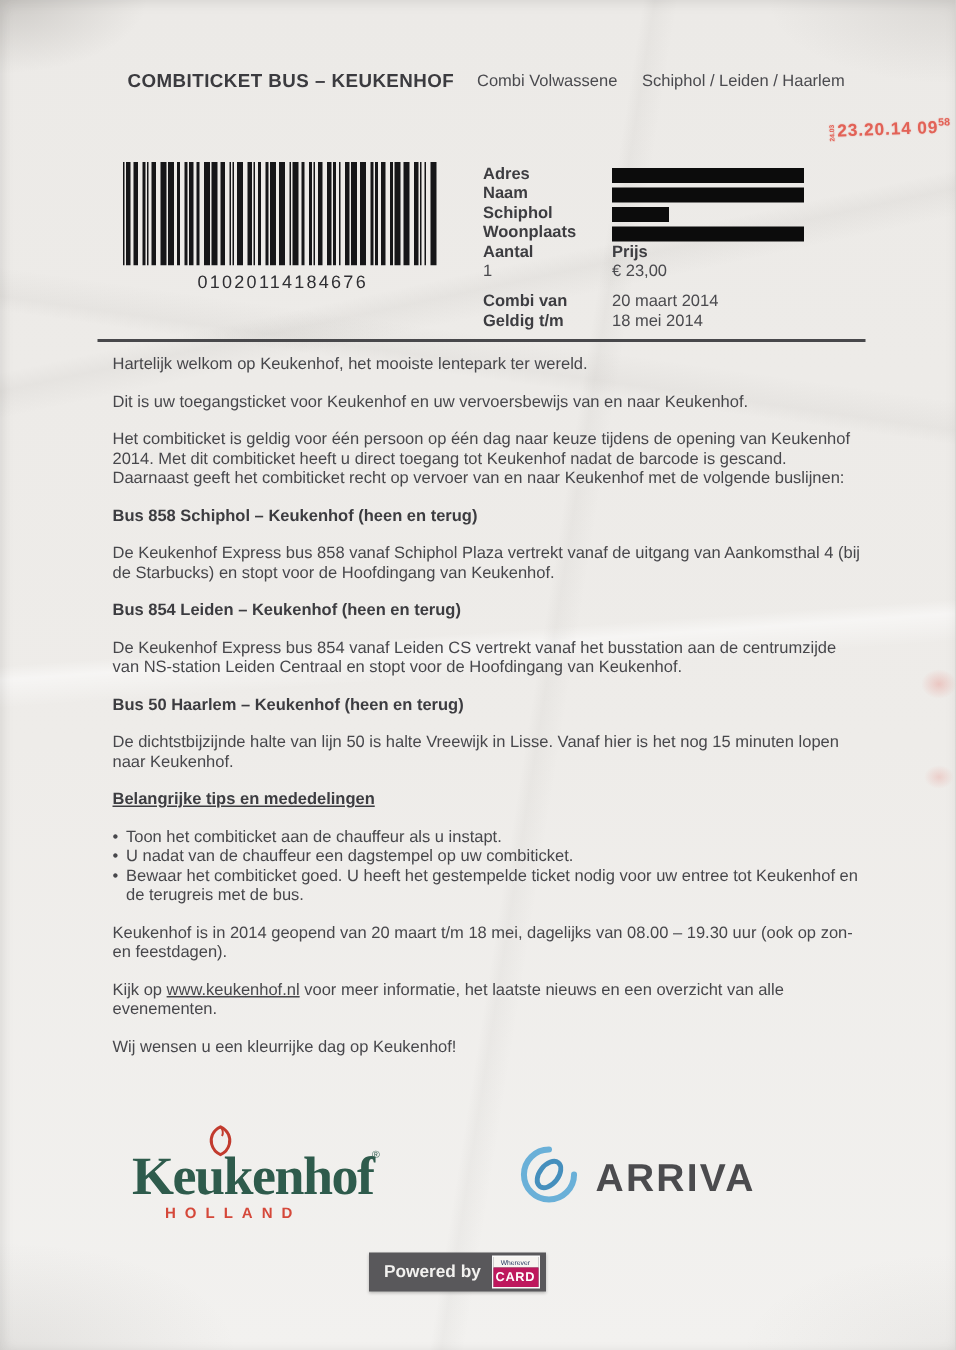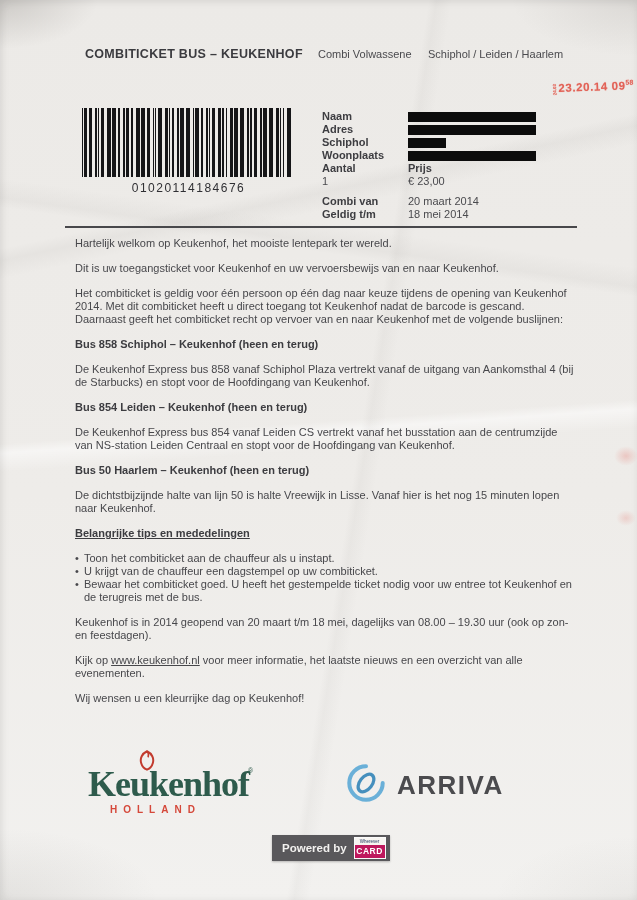--- a/index.html
+++ b/index.html
@@ -76,21 +76,21 @@
   .kh-tulip{position:absolute;left:48px;top:0px;}
   .kh-word{position:absolute;left:0;top:14px;font-family:"Liberation Serif", serif;font-weight:bold;font-size:36px;letter-spacing:-1px;color:#2e5b4c;white-space:nowrap;}
   .kh-reg{position:absolute;left:160px;top:18px;font-size:7px;color:#2e5b4c;}
   .kh-sub{position:absolute;left:22px;top:55px;font-size:10px;font-weight:bold;letter-spacing:6px;color:#d5483a;}
 
   
   .arriva{left:345px;top:762px;display:flex;align-items:center;gap:10px;}
   .arriva-word{font-size:26px;font-weight:bold;letter-spacing:1.5px;color:#4b4b4e;}
 
   
-  .powered{left:272px;top:835px;height:26px;background:#59585b;display:flex;align-items:center;padding:0 4px 0 10px;gap:7px;box-shadow:0 1px 2px rgba(0,0,0,0.25);}
+  .powered{left:246px;top:835px;height:26px;background:#59585b;display:flex;align-items:center;padding:0 4px 0 10px;gap:7px;box-shadow:0 1px 2px rgba(0,0,0,0.25);}
   .powered-label{color:#f2f1ef;font-size:11.5px;font-weight:bold;white-space:nowrap;}
   .card{display:flex;flex-direction:column;border:1px solid #fafafa;width:30px;}
   .card-top{background:#f7f5f1;color:#24355e;font-size:4.5px;text-align:center;line-height:7px;height:7px;overflow:hidden;}
   .card-bottom{background:#be185d;color:#fff;font-weight:bold;font-size:8.5px;letter-spacing:0.5px;text-align:center;line-height:13px;height:13px;}
 
   
   .smudge{border-radius:50%;}
   .smudge1{left:614px;top:446px;width:24px;height:20px;background:radial-gradient(rgba(228,128,120,0.35), transparent 70%);}
   .smudge2{left:616px;top:510px;width:20px;height:16px;background:radial-gradient(rgba(228,128,120,0.28), transparent 70%);}
 </style>
@@ -108,25 +108,25 @@
 
   <div class="abs title">COMBITICKET BUS – KEUKENHOF</div>
   <div class="abs fare-type">Combi Volwassene</div>
   <div class="abs routes">Schiphol / Leiden / Haarlem</div>
 
   <div class="abs barcode"><i style="width:1px;margin-right:1px"></i><i style="width:3px;margin-right:2px"></i><i style="width:3px;margin-right:3px"></i><i style="width:2px;margin-right:1px"></i><i style="width:1px;margin-right:2px"></i><i style="width:3px;margin-right:3px"></i><i style="width:4px;margin-right:1px"></i><i style="width:4px;margin-right:2px"></i><i style="width:2px;margin-right:3px"></i><i style="width:2px;margin-right:1px"></i><i style="width:3px;margin-right:2px"></i><i style="width:2px;margin-right:3px"></i><i style="width:4px;margin-right:1px"></i><i style="width:4px;margin-right:2px"></i><i style="width:3px;margin-right:3px"></i><i style="width:1px;margin-right:1px"></i><i style="width:1px;margin-right:2px"></i><i style="width:4px;margin-right:3px"></i><i style="width:3px;margin-right:1px"></i><i style="width:1px;margin-right:2px"></i><i style="width:2px;margin-right:3px"></i><i style="width:2px;margin-right:1px"></i><i style="width:4px;margin-right:2px"></i><i style="width:4px;margin-right:3px"></i><i style="width:1px;margin-right:1px"></i><i style="width:4px;margin-right:2px"></i><i style="width:2px;margin-right:3px"></i><i style="width:2px;margin-right:1px"></i><i style="width:1px;margin-right:2px"></i><i style="width:3px;margin-right:3px"></i><i style="width:3px;margin-right:1px"></i><i style="width:2px;margin-right:2px"></i><i style="width:1px;margin-right:3px"></i><i style="width:3px;margin-right:1px"></i><i style="width:4px;margin-right:2px"></i><i style="width:4px;margin-right:3px"></i><i style="width:2px;margin-right:1px"></i><i style="width:2px;margin-right:2px"></i><i style="width:3px;margin-right:3px"></i><i style="width:2px;margin-right:1px"></i><i style="width:4px;margin-right:2px"></i><i style="width:4px;margin-right:3px"></i><i style="width:3px;margin-right:1px"></i><i style="width:1px;margin-right:2px"></i><i style="width:1px;margin-right:3px"></i><i style="width:4px;margin-right:1px"></i></div>
   <div class="abs barcode-number">01020114184676</div>
 
   <div class="abs fields">
     <div class="frow">
+      <span class="flabel">Adres</span>
+      <span class="redact" data-bar="long"></span>
+    </div>
+    <div class="frow">
       <span class="flabel">Naam</span>
-      <span class="redact" data-bar="long"></span>
-    </div>
-    <div class="frow">
-      <span class="flabel">Adres</span>
       <span class="redact" data-bar="long"></span>
     </div>
     <div class="frow">
       <span class="flabel">Schiphol</span>
       <span class="redact" data-bar="short"></span>
     </div>
     <div class="frow">
       <span class="flabel">Woonplaats</span>
       <span class="redact" data-bar="long"></span>
     </div>
@@ -161,21 +161,21 @@
 
     <p class="bus-heading">Bus 854 Leiden – Keukenhof (heen en terug)</p>
     <p class="bus-text">De Keukenhof Express bus 854 vanaf Leiden CS vertrekt vanaf het busstation aan de centrumzijde van NS-station Leiden Centraal en stopt voor de Hoofdingang van Keukenhof.</p>
 
     <p class="bus-heading">Bus 50 Haarlem – Keukenhof (heen en terug)</p>
     <p class="bus-text">De dichtstbijzijnde halte van lijn 50 is halte Vreewijk in Lisse. Vanaf hier is het nog 15 minuten lopen naar Keukenhof.</p>
 
     <p class="tips-heading">Belangrijke tips en mededelingen</p>
     <ul class="tips">
       <li>Toon het combiticket aan de chauffeur als u instapt.</li>
-      <li>U krijgt van de chauffeur een dagstempel op uw combiticket.</li>
+      <li>U nadat van de chauffeur een dagstempel op uw combiticket.</li>
       <li>Bewaar het combiticket goed. U heeft het gestempelde ticket nodig voor uw entree tot Keukenhof en de terugreis met de bus.</li>
     </ul>
 
     <p>Keukenhof is in 2014 geopend van 20 maart t/m 18 mei, dagelijks van 08.00 – 19.30 uur (ook op zon- en feestdagen).</p>
 
     <p><span>Kijk op </span><span class="link">www.keukenhof.nl</span><span> voor meer informatie, het laatste nieuws en een overzicht van alle evenementen.</span></p>
 
     <p>Wij wensen u een kleurrijke dag op Keukenhof!</p>
 
   </div>

